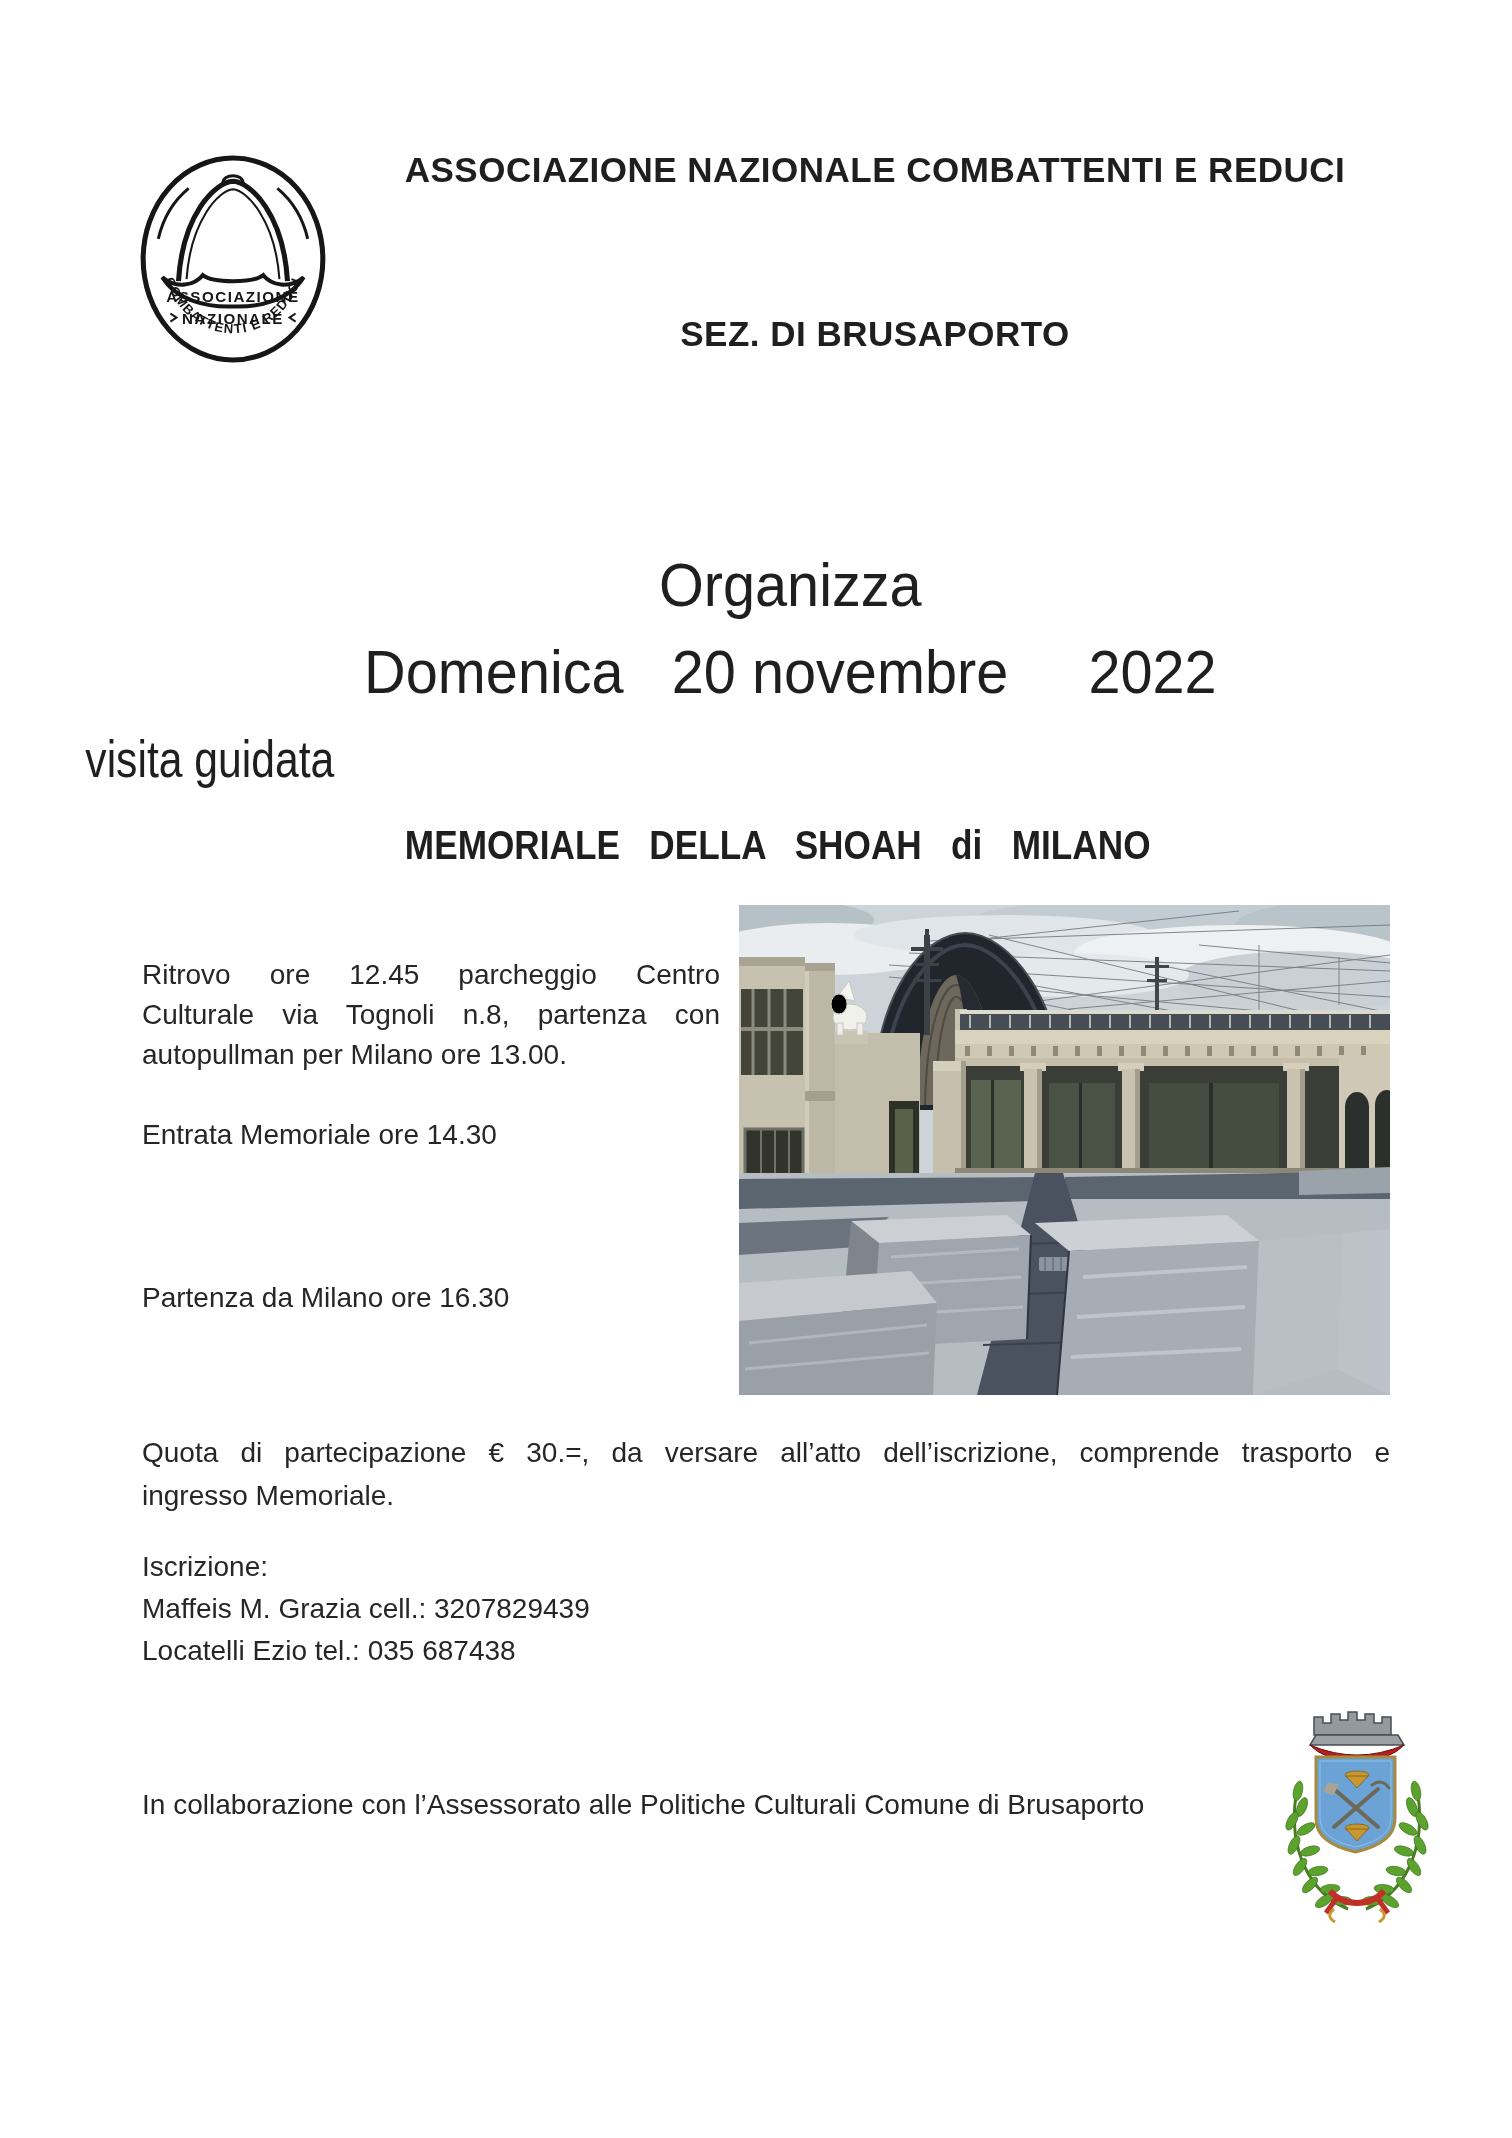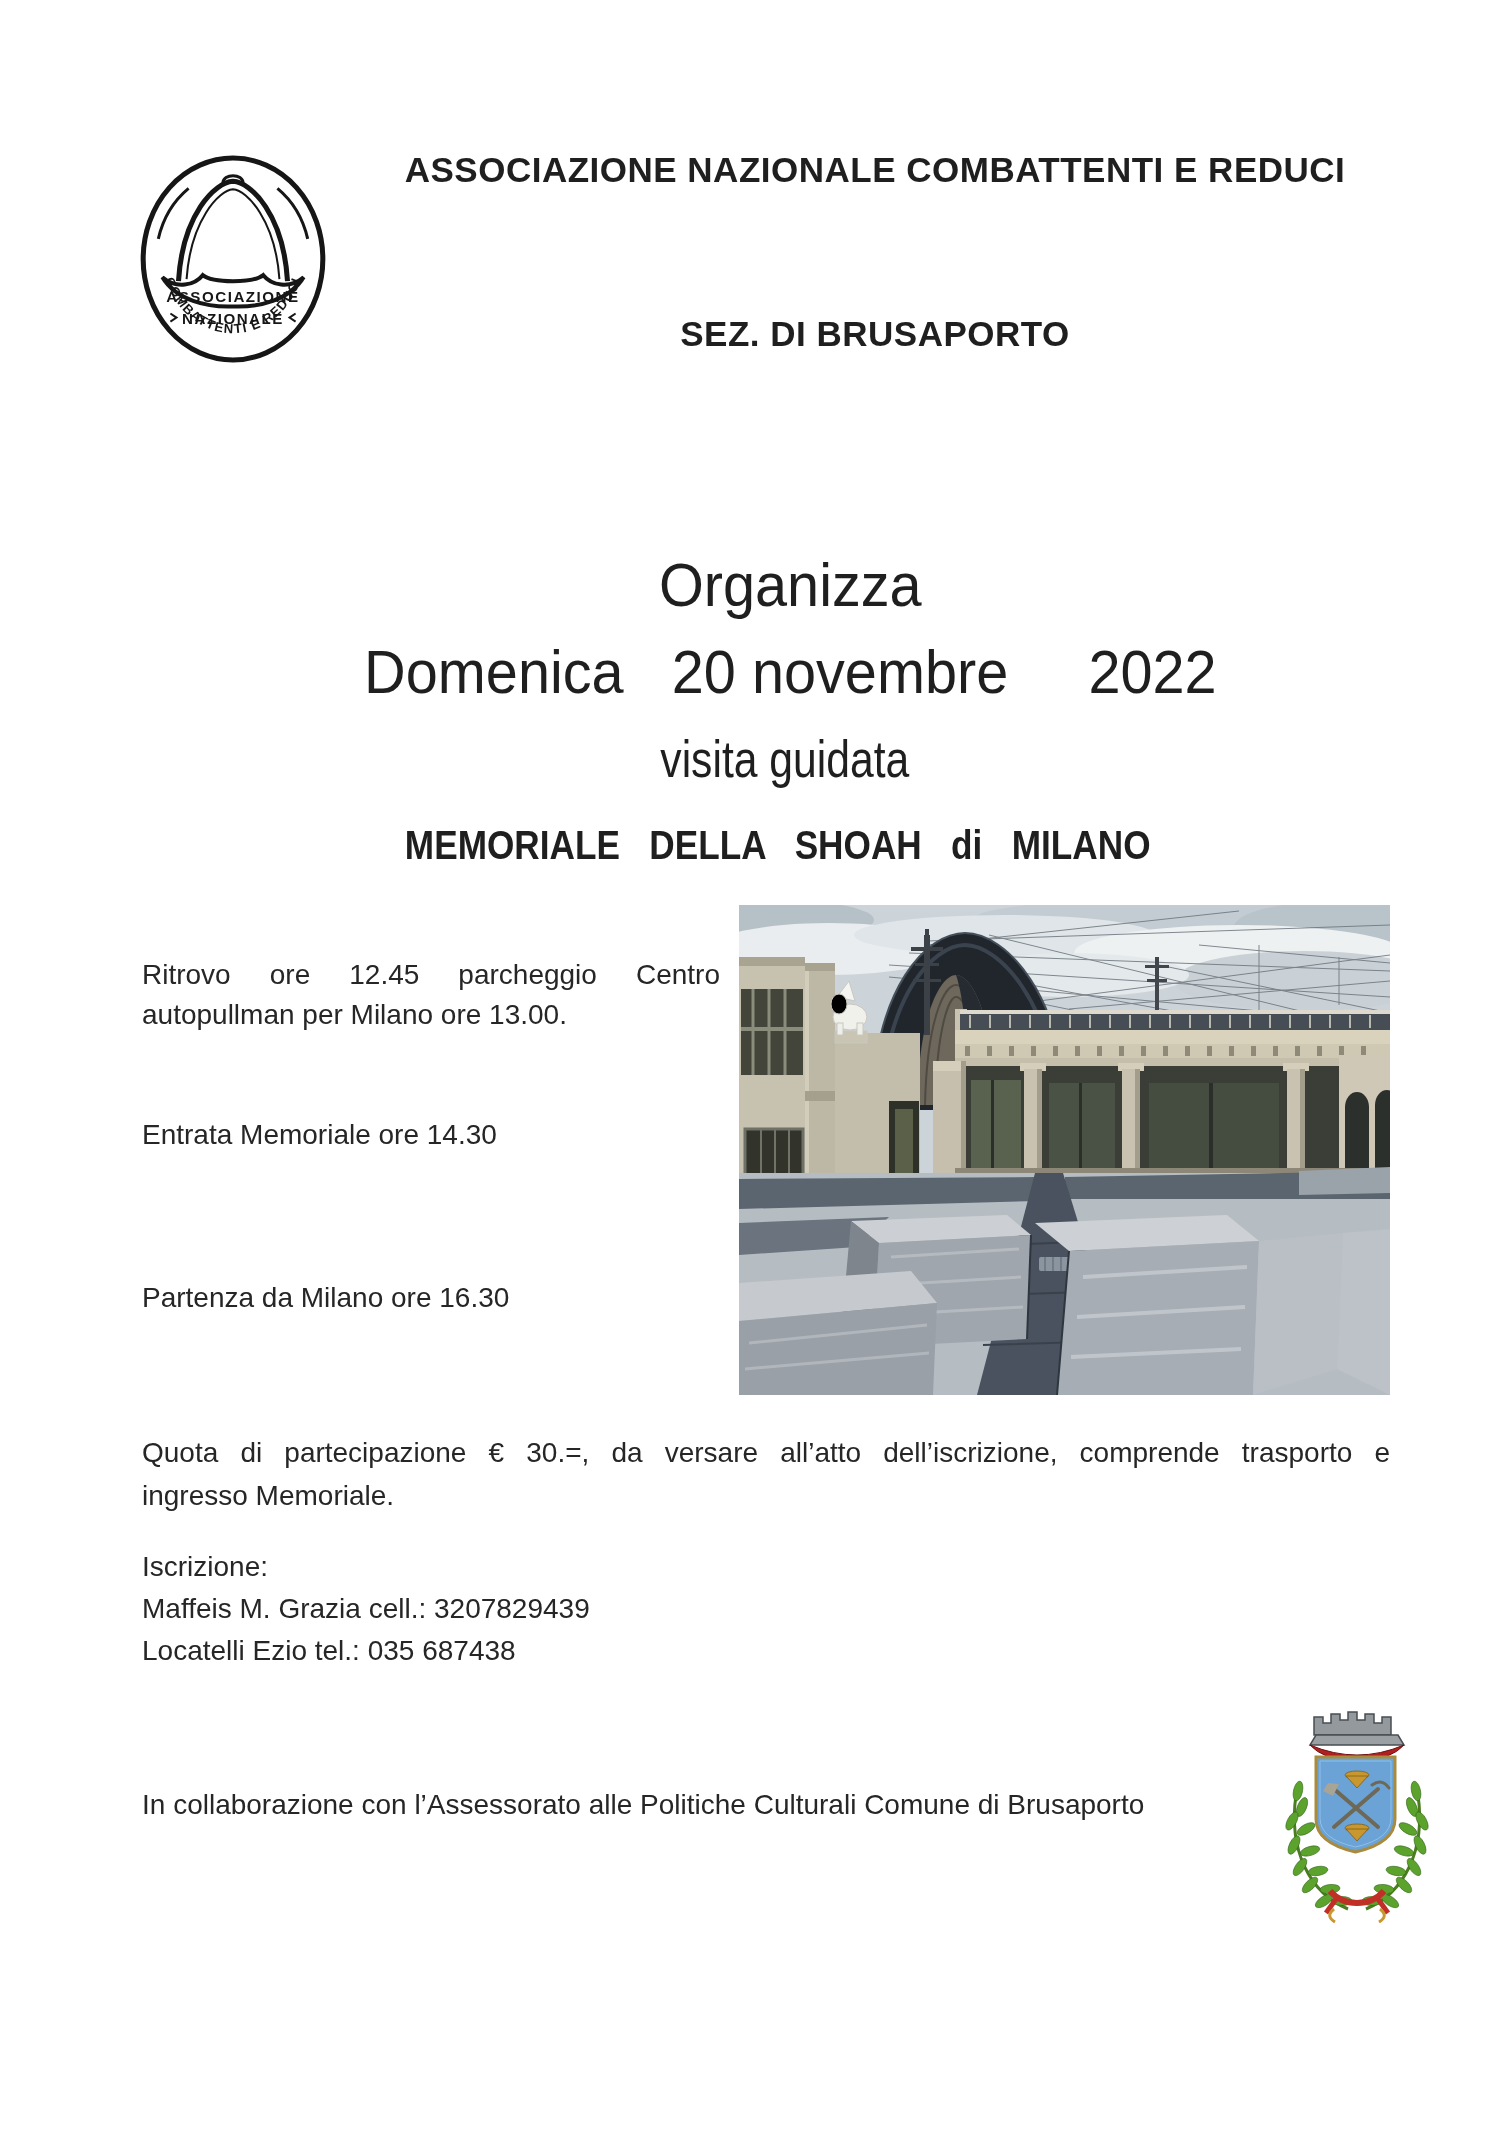--- a/index.html
+++ b/index.html
@@ -3,21 +3,21 @@
 <meta charset="utf-8">
 <style>
   html,body{margin:0;padding:0;background:#888;}
   .page{position:relative;width:1512px;height:2138px;margin:0 auto;background:#ffffff;
         font-family:"Liberation Sans",sans-serif;color:#1f1f1f;overflow:hidden;}
   .abs{position:absolute;}
   
   .hline{left:360px;width:1030px;text-align:center;font-size:35px;font-weight:bold;
          letter-spacing:.5px;line-height:40px;white-space:nowrap;}
   .big{left:0;width:1512px;text-align:center;font-size:62px;line-height:64px;white-space:pre;}
-  .mid{left:0;width:1512px;text-align:center;font-size:52px;line-height:58px;white-space:pre;}
+  .mid{left:0;width:1512px;text-align:left;font-size:52px;line-height:58px;white-space:pre;}
   .title{left:310px;width:1016px;text-align:left;font-size:40px;font-weight:bold;
          line-height:62px;white-space:pre;}
   .sq{display:inline-block;transform:scaleX(.93);transform-origin:50% 50%;}
   .sq88{display:inline-block;transform:scaleX(.88);transform-origin:50% 50%;}
   .sq82{display:inline-block;transform:scaleX(.82);transform-origin:50% 50%;}
   
   .body{font-size:28px;line-height:40px;color:#262626;}
   .jline{text-align:justify;text-align-last:justify;}
   .meeting{left:142px;top:955px;width:578px;}
   .fee{left:142px;top:1431px;width:1248px;line-height:43px;}
@@ -61,20 +61,21 @@
     <span class="sq">Organizza</span></div>
   <div class="abs big" style="top:576px">
     <span class="sq">Domenica   20 novembre     2022</span></div>
   <div class="abs mid" style="top:672px">
     <span class="sq82">visita guidata</span></div>
   <div class="abs title" style="top:752px">
     <span class="sq88">MEMORIALE   DELLA   SHOAH   di   MILANO</span></div>
 
   <div class="abs body meeting">
     <div class="jline">Ritrovo ore 12.45 parcheggio Centro</div>
+    <div class="jline">Culturale via Tognoli n.8, partenza con</div>
     <div>autopullman per Milano ore 13.00.</div>
   </div>
   <div class="abs body" style="left:142px;top:1115px">Entrata Memoriale ore 14.30</div>
   <div class="abs body" style="left:142px;top:1278px">Partenza da Milano ore 16.30</div>
 
   <svg class="abs" style="left:739px;top:905px" width="651" height="490" viewBox="0 0 651 490" xmlns="http://www.w3.org/2000/svg">
 
     <g>
       <rect x="0" y="0" width="651" height="280" fill="#ccd4da"></rect>
       <ellipse cx="40" cy="15" rx="95" ry="20" fill="#b6c0c7"></ellipse>

